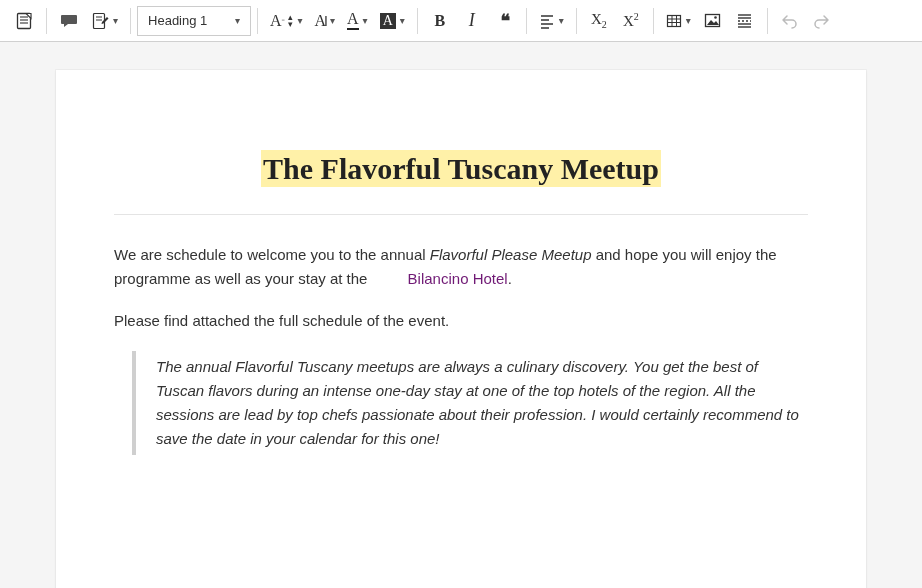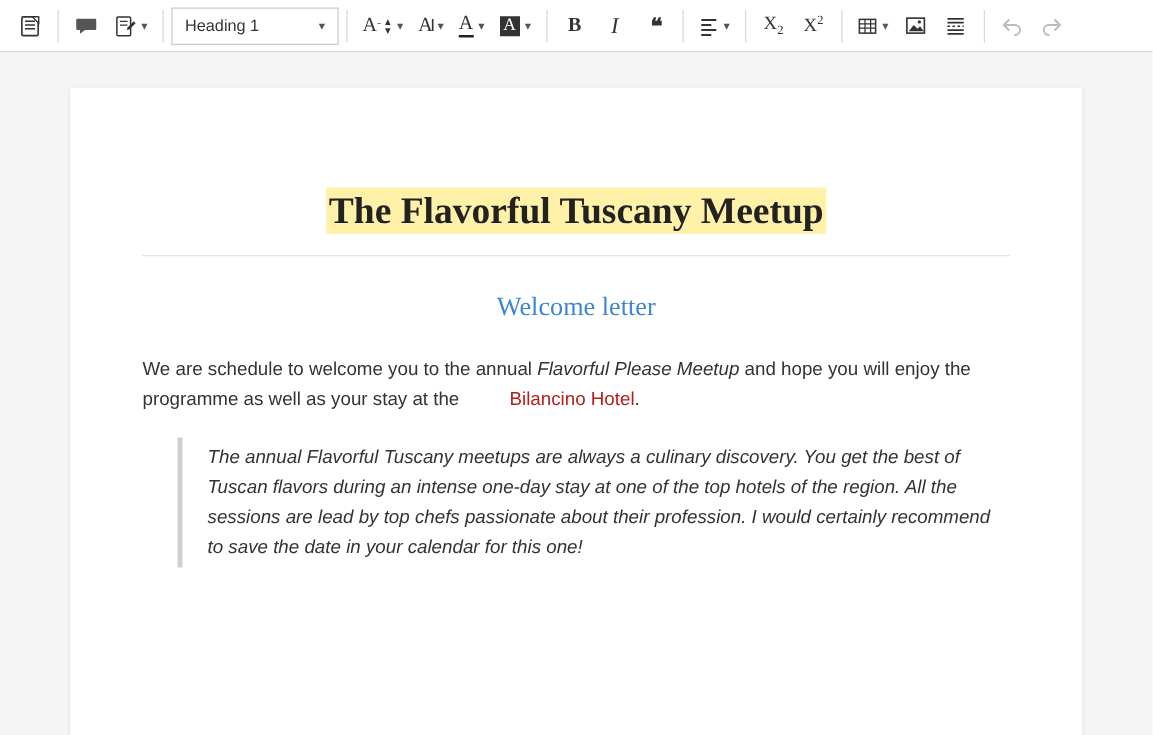--- a/index.html
+++ b/index.html
@@ -48,21 +48,21 @@
       height: 26px;
       background: #d8d8d8;
       margin: 0 6px;
     }
     .heading-select {
       display: inline-flex;
       align-items: center;
       border: 1px solid #ccc;
       height: 30px;
       padding: 0 10px;
-      width: 134px;
+      width: 114px;
       font-size: 13px;
       color: #333;
       cursor: pointer;
       justify-content: space-between;
       background: #fff;
     }
     .heading-select .caret { font-size: 10px; }
     .tb-text-icon {
       font-family: Georgia, "Times New Roman", serif;
       font-size: 16px;
@@ -108,21 +108,21 @@
       box-shadow: 0 1px 3px rgba(0,0,0,0.05), 0 0 0 1px rgba(0,0,0,0.03);
       position: relative;
     }
     .doc-h1 {
       font-family: Georgia, "Times New Roman", serif;
       font-size: 30px;
       font-weight: 700;
       text-align: center;
       color: #222;
       border-bottom: 1px solid #e4e4e4;
-      padding-bottom: 18px;
+      padding-bottom: 28px;
       margin: 0 0 28px 0;
     }
     .doc-h1 .hl {
       background: #fff1a8;
       padding: 2px 2px;
     }
     .doc-h2 {
       font-family: Georgia, "Times New Roman", serif;
       font-size: 21px;
       font-weight: 400;
@@ -130,25 +130,25 @@
       text-align: center;
       margin: 0 0 26px 0;
     }
     .doc-p {
       font-size: 15px;
       color: #333;
       line-height: 1.6;
       margin: 0 0 18px 0;
     }
     .doc-p em { font-style: italic; }
-    .doc-p a { color: #b91c1c; text-decoration: none; padding-left: 36px; }
+    .doc-p a { color: #701a75; text-decoration: none; padding-left: 36px; }
     .blockquote {
       border-left: 4px solid #cfcfcf;
       padding: 4px 0 4px 20px;
-      margin: 0 0 18px 28px;
+      margin: 0 0 18px 18px;
       font-style: italic;
       color: #333;
     }
     .blockquote p {
       font-size: 15px;
       line-height: 1.6;
       margin: 0;
     }
     .blockquote .attribution {
       margin-top: 22px;
@@ -303,26 +303,26 @@
   </div>
 </div>
 
 <div class="workspace">
   <div class="page">
 
     <h1 class="doc-h1">
       <span class="hl">The Flavorful Tuscany Meetup</span>
     </h1>
 
-    <h2 class="doc-h2">Welcome letter</h2>
 
 
     <p class="doc-p">
       <span>We are schedule to welcome you to the annual </span><em>Flavorful Please Meetup</em><span> and hope you will enjoy the programme as well as your stay at the </span><a href="#">Bilancino Hotel</a><span>.</span>
     </p>
 
+    <p class="doc-p">Please find attached the full schedule of the event.</p>
 
     <div class="blockquote">
       <p>The annual Flavorful Tuscany meetups are always a culinary discovery. You get the best of Tuscan flavors during an intense one-day stay at one of the top hotels of the region. All the sessions are lead by top chefs passionate about their profession. I would certainly recommend to save the date in your calendar for this one!</p>
     </div>
 
   </div>
 </div>
 
 </body></html>

